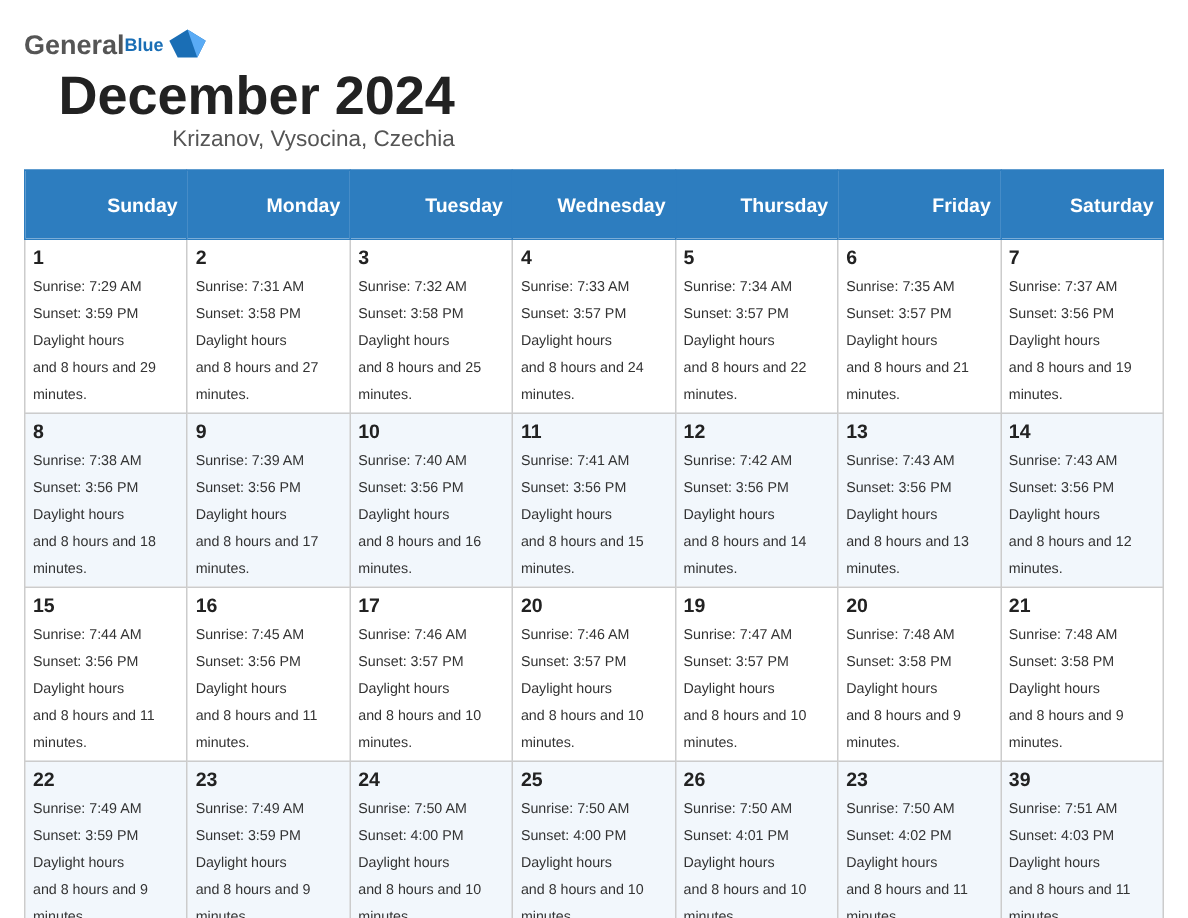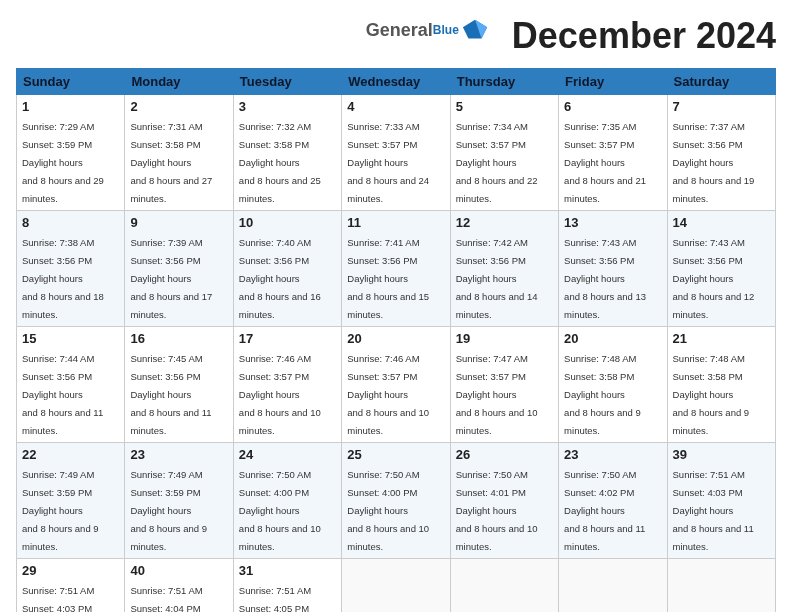--- a/index.html
+++ b/index.html
@@ -5,23 +5,24 @@
     * { margin: 0; padding: 0; box-sizing: border-box; }
     body {
       font-family: Arial, sans-serif;
       background: #fff;
       width: 792px;
       min-height: 612px;
       padding: 16px;
     }
     .header {
       display: flex;
-      justify-content: flex-end;
+      justify-content: flex-start;
       align-items: flex-start;
       margin-bottom: 12px;
+      flex-direction: column;
     }
     .logo {
       display: flex;
       flex-direction: column;
       align-items: flex-start;
     }
     .logo-text {
       display: flex;
       align-items: center;
       font-size: 20px;
@@ -47,25 +48,25 @@
       font-size: 15px;
       color: #555;
     }
     .calendar {
       width: 100%;
       border-collapse: collapse;
       border: 1px solid #ccc;
     }
     .calendar th {
       background: #2d7dbf;
-      color: #0f172a;
-      padding: 5px 6px;
+      color: #ffffff;
+      padding: 15px 6px;
       font-size: 13px;
       font-weight: bold;
-      text-align: left;
+      text-align: right;
       border: 1px solid #2d7dbf;
     }
     .calendar td {
       vertical-align: top;
       padding: 4px 5px;
       border: 1px solid #ccc;
       width: calc(100% / 7);
       min-height: 80px;
       background: #fff;
     }
@@ -96,20 +97,21 @@
       <span class="logo-general">General</span>
       <span class="logo-blue">Blue</span>
       <svg class="logo-icon" viewBox="0 0 30 30">
         <polygon points="8,24 22,24 28,12 15,4 2,12" fill="#1a6eb5"></polygon>
         <polygon points="15,4 28,12 22,24" fill="#5aabf5"></polygon>
       </svg>
     </div>
   </div>
   <div class="title-section">
     <div class="month-title">December 2024</div>
+    <div class="subtitle">Krizanov, Vysocina, Czechia</div>
   </div>
 </div>
 
 <table class="calendar">
   <thead>
     <tr>
       <th>Sunday</th>
       <th>Monday</th>
       <th>Tuesday</th>
       <th>Wednesday</th>

